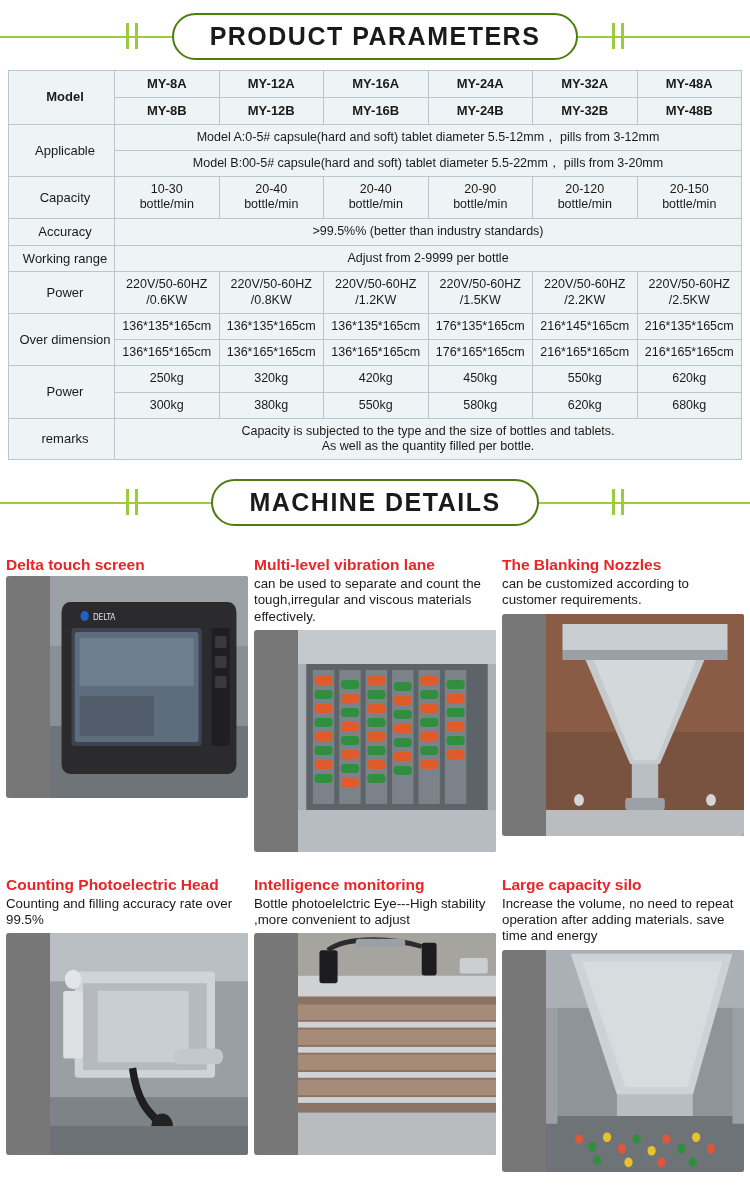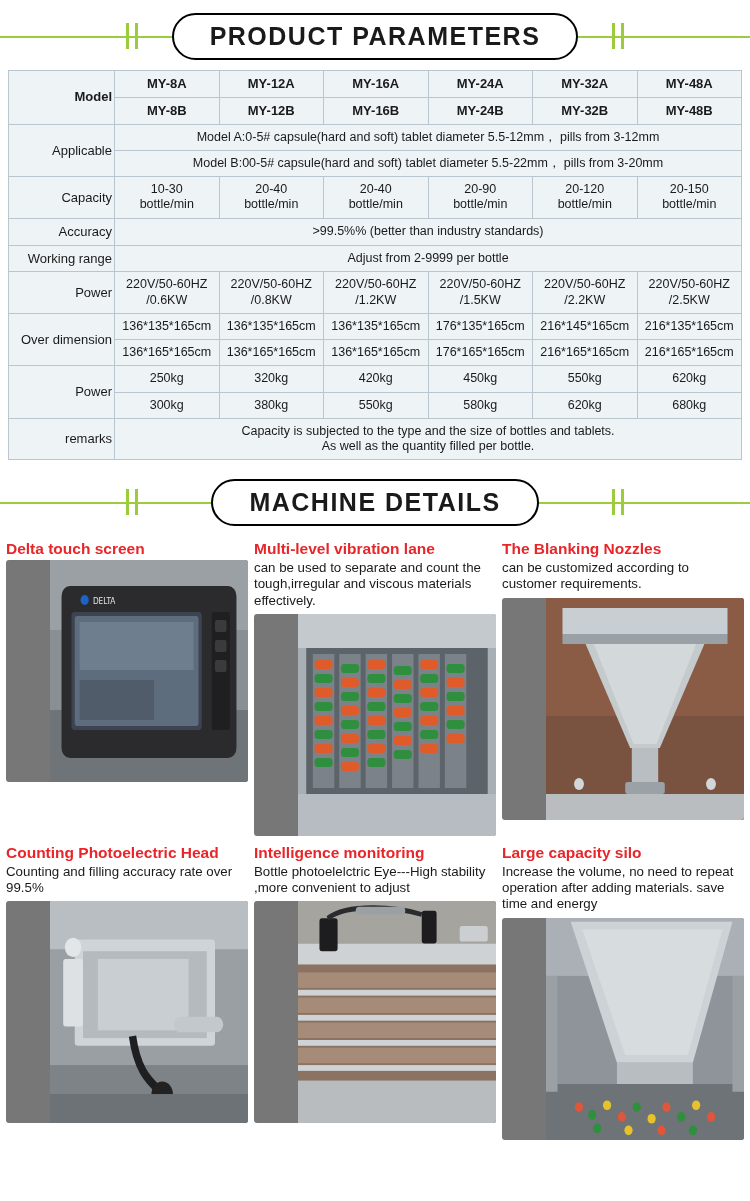--- a/index.html
+++ b/index.html
@@ -38,21 +38,21 @@
     width: 3px;
     height: 26px;
     background: #9ccc3c;
   }
   .banner .ticks.left { left: 126px; }
   .banner .ticks.right { right: 126px; }
   .banner .pill {
     position: relative;
     z-index: 3;
     background: #ffffff;
-    border: 2px solid #000000;
+    border: 2px solid #4d7c0f;
     border-radius: 28px;
     padding: 7px 36px;
     font-size: 25px;
     font-weight: bold;
     letter-spacing: 1.5px;
     color: #1a1a1a;
     white-space: nowrap;
   }
 
   
@@ -66,21 +66,21 @@
   }
   table.params td {
     border: 1px solid #b9c6cf;
     text-align: center;
     vertical-align: middle;
     padding: 5px 2px;
     line-height: 1.22;
     background: #eef3f6;
   }
   table.params td.label {
-    text-align: right;
+    text-align: center;
     padding-left: 9px;
     font-size: 13px;
     background: #eef3f6;
   }
   table.params td.strong { font-weight: bold; font-size: 13px; }
   .c0 { width: 106px; }
 
   
   .details {
     display: grid;
@@ -88,21 +88,21 @@
     column-gap: 6px;
     row-gap: 0;
     padding: 0 6px;
   }
   .cell { display: flex; flex-direction: column; }
   .cell .title {
     color: #e8262a;
     font-size: 15.5px;
     font-weight: bold;
     line-height: 1.2;
-    margin: 4px 0 1px 0;
+    margin: 20px 0 1px 0;
   }
   .cell .desc {
     font-size: 13.3px;
     color: #1a1a1a;
     line-height: 1.23;
     margin-bottom: 5px;
   }
   .photo {
     width: 100%;
     height: 222px;

